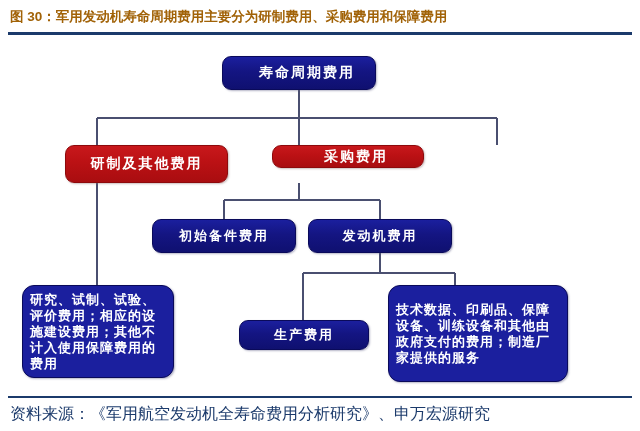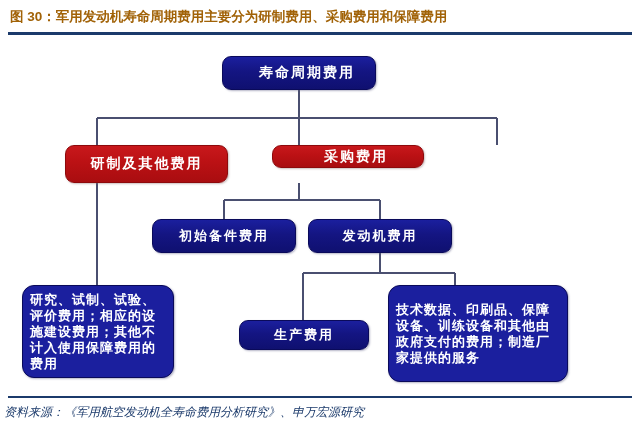--- a/index.html
+++ b/index.html
@@ -41,26 +41,25 @@
   #footer-rule {
     position: absolute;
     left: 8px;
     top: 396px;
     width: 624px;
     height: 2px;
     background: #1b3a6b;
   }
   #footer-source {
     position: absolute;
-    left: 4px;
+    left: 10px;
     top: 404px;
-    font-size: 12px;
+    font-size: 16px;
     color: #1b3a6b;
     white-space: nowrap;
-    font-style: italic;
   }
 
   
   #canvas {
     position: absolute;
     left: 0;
     top: 36px;
     width: 640px;
     height: 358px;
   }

